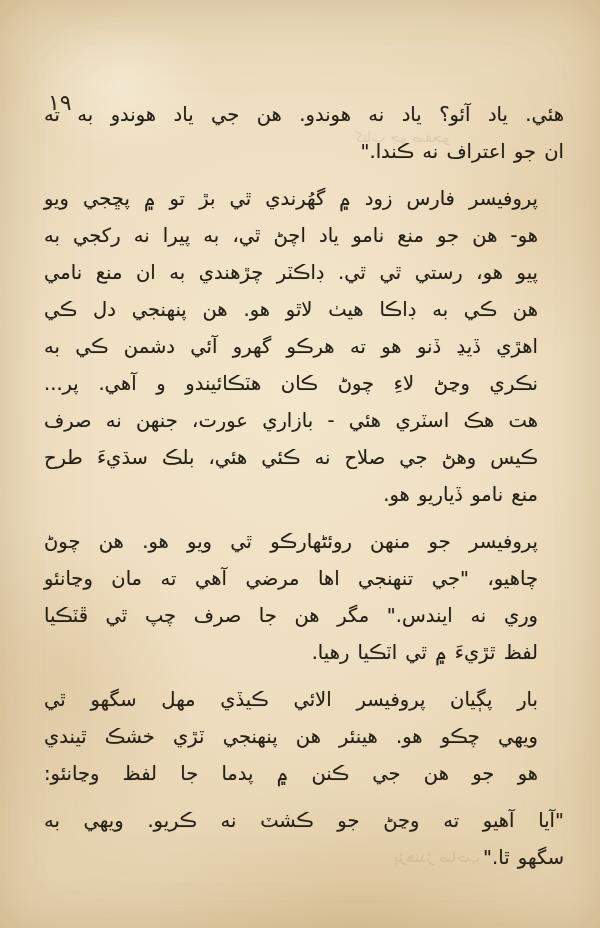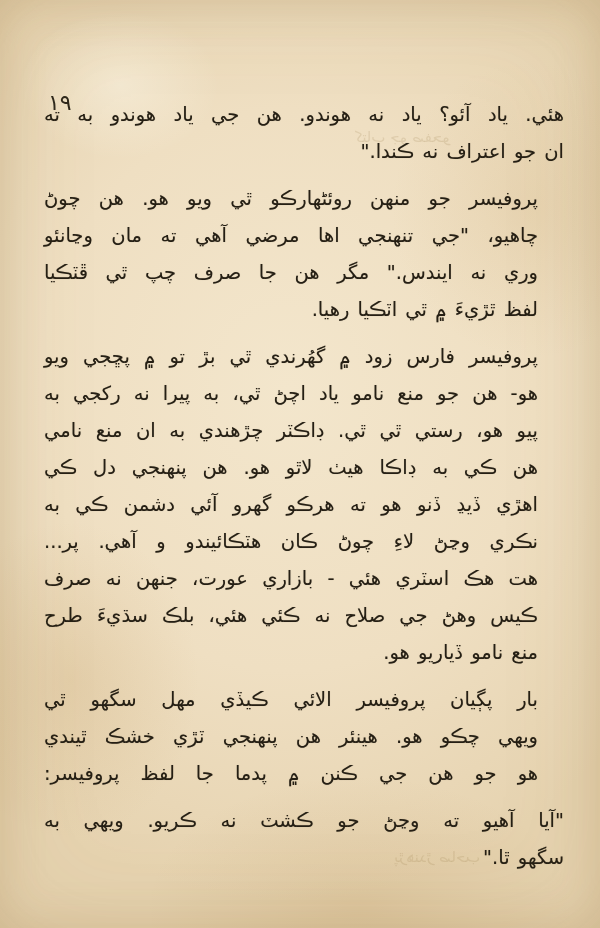--- a/index.html
+++ b/index.html
@@ -108,42 +108,42 @@
   <div class="folio">١٩</div>
 
   <div class="body">
 
     <p class="para">
       <span class="ln stretch">هئي. ياد آئو؟ ياد نه هوندو. هن جي ياد هوندو به ته</span>
       <span class="ln">ان جو اعتراف نه ڪندا."</span>
     </p>
 
     <p class="para indent">
-      <span class="ln stretch">پروفيسر جو منهن روئڻهارڪو ٿي ويو هو. هن چوڻ</span>
-      <span class="ln stretch">چاهيو، "جي تنهنجي اها مرضي آهي ته مان وڃانئو</span>
-      <span class="ln stretch">وري نه ايندس." مگر هن جا صرف چپ ٿي ڦٽڪيا</span>
-      <span class="ln">لفظ ٿڙيءَ ۾ ٿي اٽڪيا رهيا.</span>
-    </p>
-
-    <p class="para indent">
       <span class="ln stretch">پروفيسر فارس زود ۾ گهُرندي ٿي بڙ تو ۾ پڇجي ويو</span>
       <span class="ln stretch">هو- هن جو منع نامو ياد اچڻ ٿي، به پيرا نه رکجي به</span>
       <span class="ln stretch">پيو هو، رستي ٿي ٿي. ڊاڪٽر چڙهندي به ان منع نامي</span>
       <span class="ln stretch">هن ڪي به ڊاڪا هيٺ لاٿو هو. هن پنهنجي دل ڪي</span>
       <span class="ln stretch">اهڙي ڏيڍ ڏنو هو ته هرڪو گهرو آئي دشمن ڪي به</span>
       <span class="ln stretch">نڪري وڃڻ لاءِ چوڻ ڪان هٽڪائيندو و آهي. پر...</span>
       <span class="ln stretch">هت هڪ اسٽري هئي - بازاري عورت، جنهن نه صرف</span>
       <span class="ln stretch">ڪيس وهڻ جي صلاح نه ڪئي هئي، بلڪ سڌيءَ طرح</span>
       <span class="ln">منع نامو ڏياريو هو.</span>
     </p>
 
     <p class="para indent">
+      <span class="ln stretch">پروفيسر جو منهن روئڻهارڪو ٿي ويو هو. هن چوڻ</span>
+      <span class="ln stretch">چاهيو، "جي تنهنجي اها مرضي آهي ته مان وڃانئو</span>
+      <span class="ln stretch">وري نه ايندس." مگر هن جا صرف چپ ٿي ڦٽڪيا</span>
+      <span class="ln">لفظ ٿڙيءَ ۾ ٿي اٽڪيا رهيا.</span>
+    </p>
+
+    <p class="para indent">
       <span class="ln stretch">بار پڳيان پروفيسر الائي ڪيڏي مهل سگهو ٿي</span>
       <span class="ln stretch">ويهي چڪو هو. هينئر هن پنهنجي ٽڙي خشڪ ٿيندي</span>
-      <span class="ln stretch">هو جو هن جي ڪنن ۾ پدما جا لفظ پروفيسر:</span>
+      <span class="ln stretch">هو جو هن جي ڪنن ۾ پدما جا لفظ وڃانئو:</span>
     </p>
 
     <p class="para">
       <span class="ln stretch">"آيا آهيو ته وڃڻ جو ڪشٽ نه ڪريو. ويهي به</span>
       <span class="ln">سگهو ٿا."</span>
     </p>
 
   </div>
 
   <div class="edge"></div>

